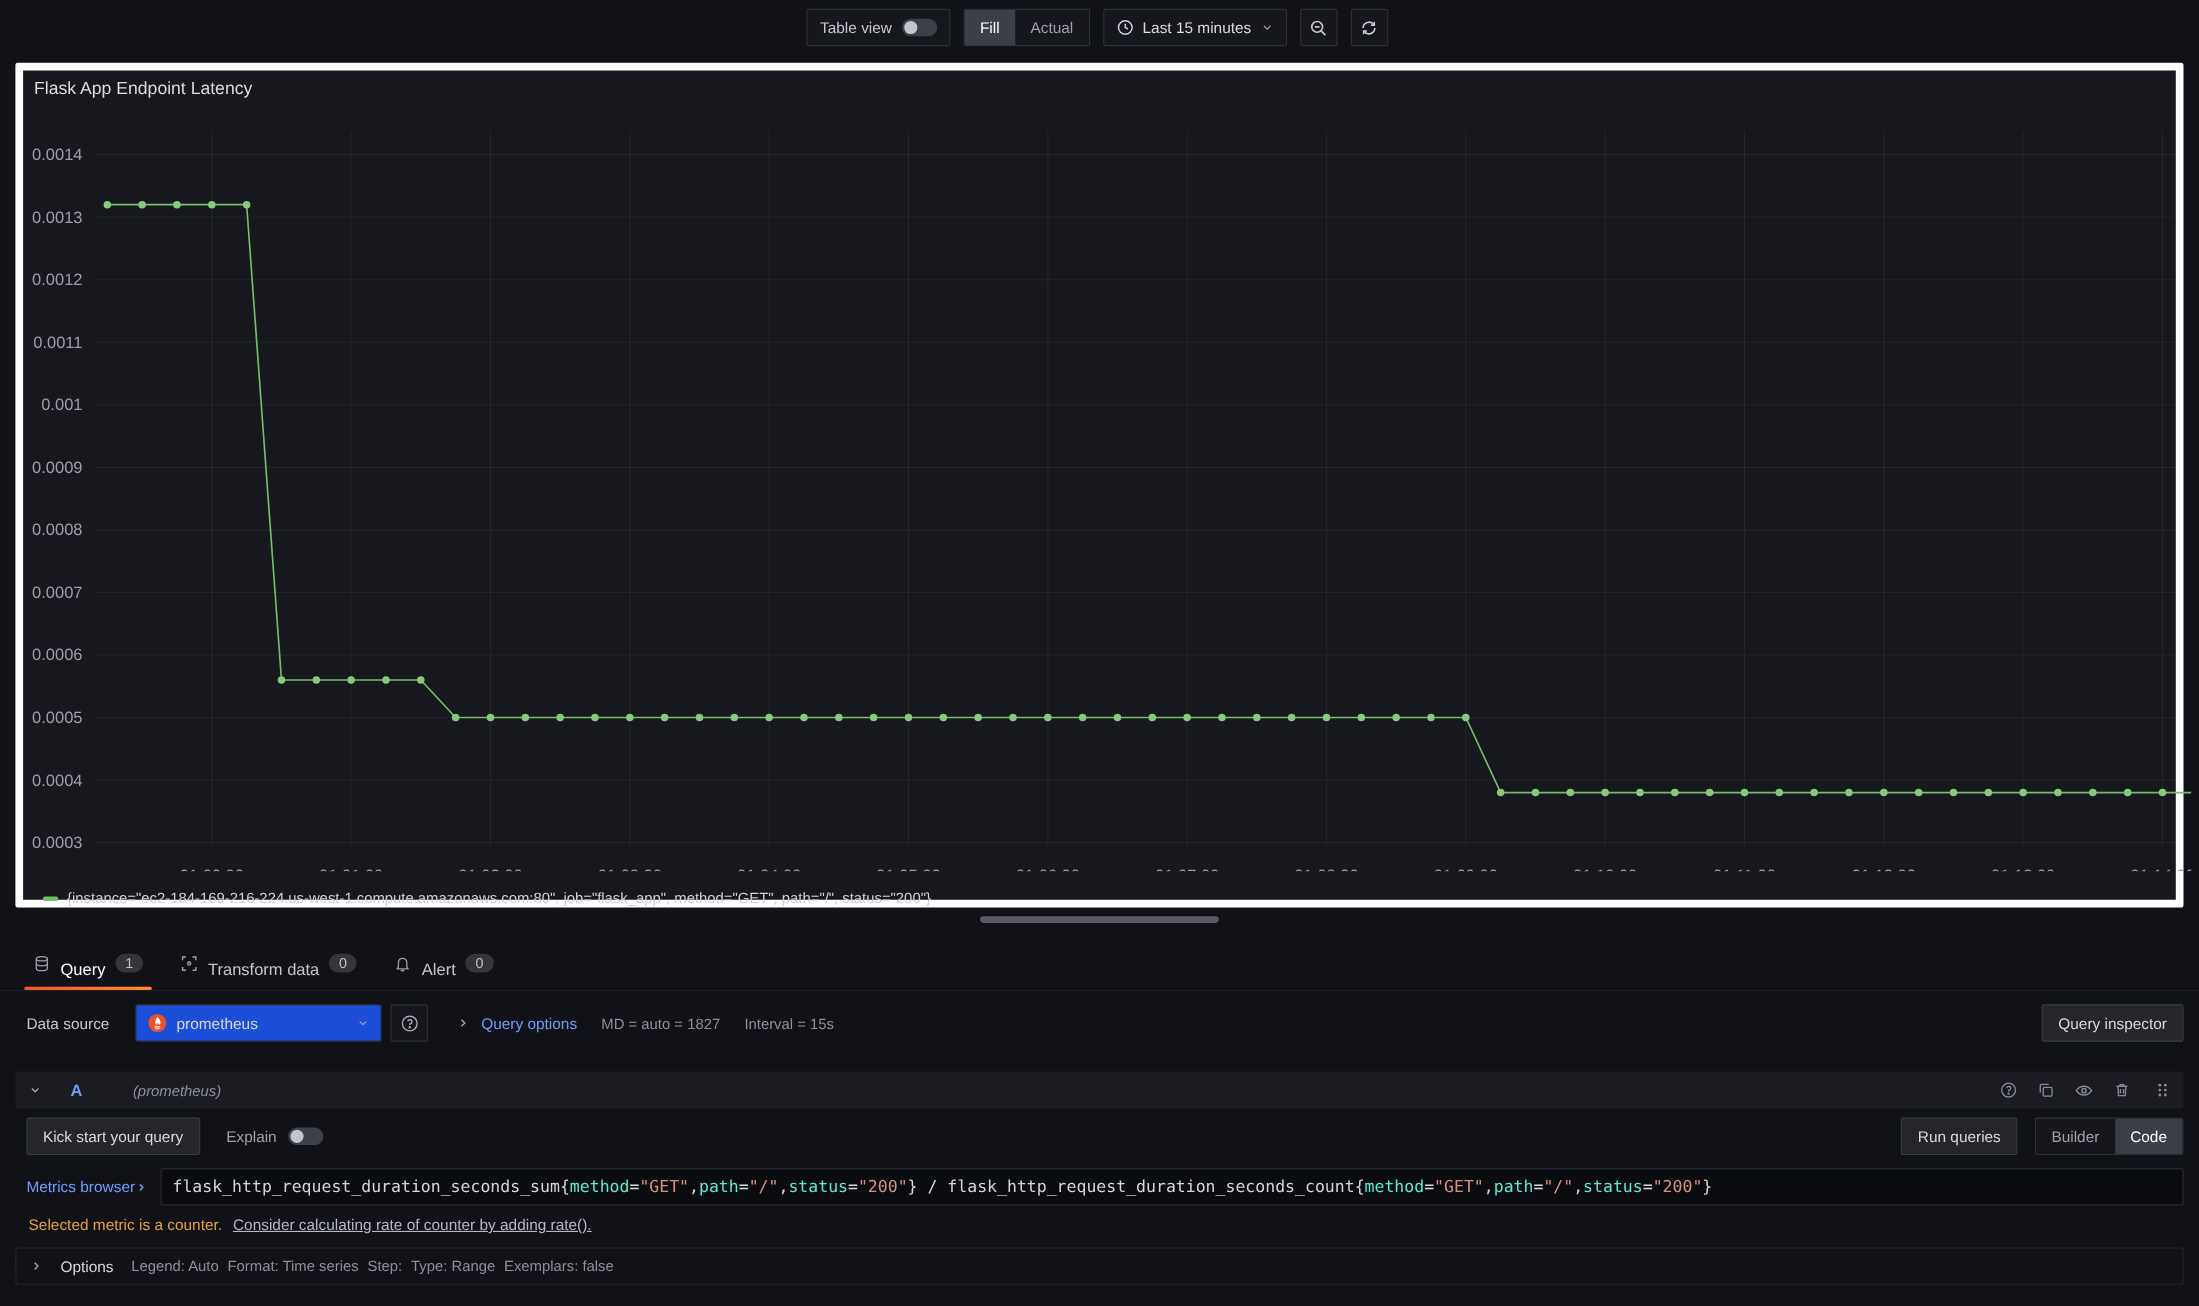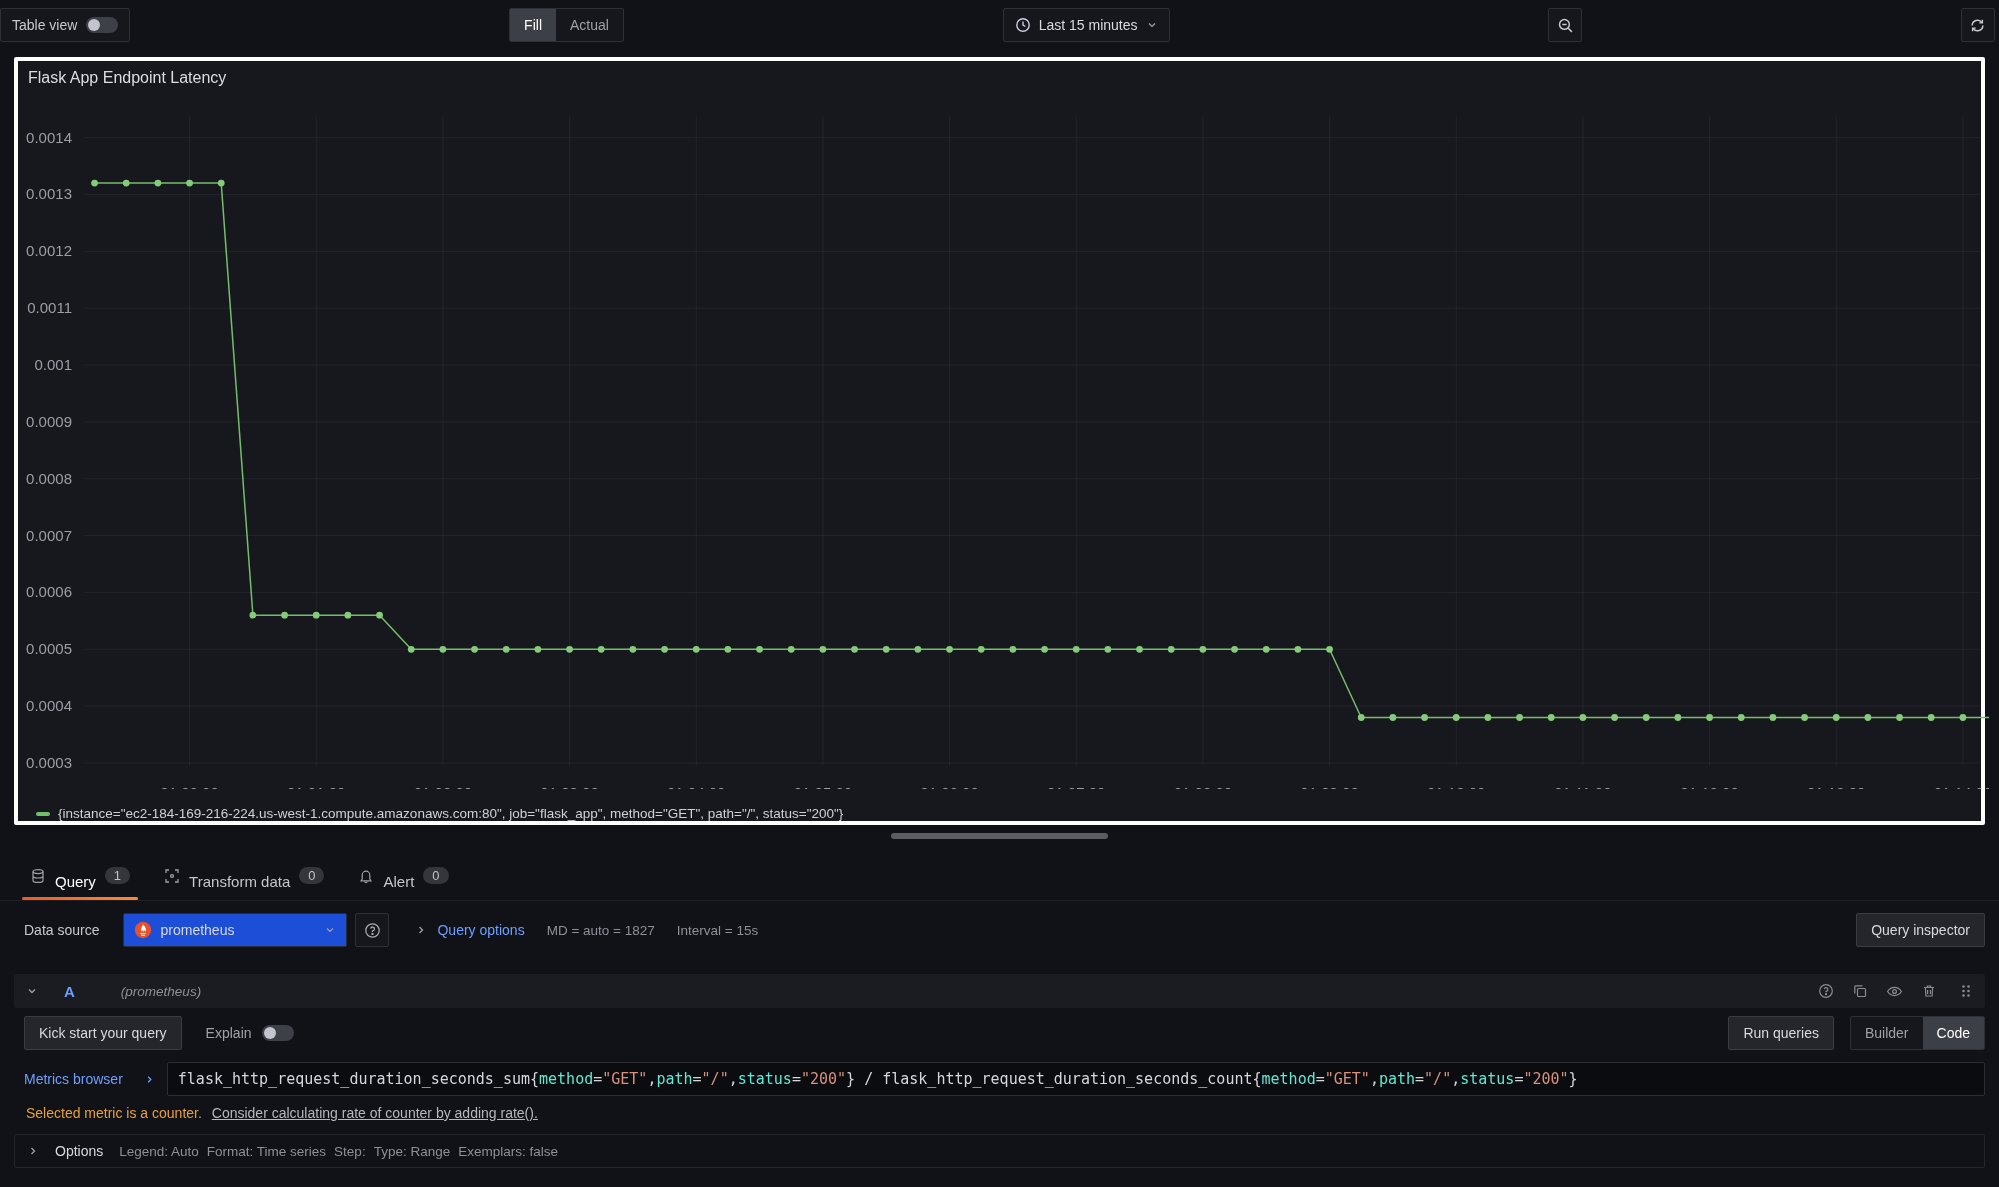--- a/index.html
+++ b/index.html
@@ -1,36 +1,36 @@
 <!DOCTYPE html>
 <html><head>
 <meta charset="utf-8">
 <style>
   * { margin:0; padding:0; box-sizing:border-box; }
   html,body { background:#111217; }
   body { font-family:"Liberation Sans","DejaVu Sans",sans-serif; color:#CCCCDC; }
   #app { position:relative; width:1999px; height:1187px; background:#111217; overflow:hidden; }
 
   
-  .toolbar { position:absolute; top:0; left:0; right:0; height:50px; display:flex; align-items:center; justify-content:space-between; gap:12px; padding-right:4px; }
+  .toolbar { position:absolute; top:0; left:0; right:0; height:50px; display:flex; align-items:center; justify-content:center; gap:12px; padding-right:4px; }
   .tb-group { display:flex; align-items:center; height:34px; border:1px solid #2e3038; border-radius:2px; background:#16171d; }
   .tb-pad { padding:0 11px; gap:9px; }
   .tb-label { font-size:14px; color:#c7c8cf; }
   .seg { overflow:hidden; }
   .seg button { height:32px; border:0; background:transparent; color:#9fa0a8; font-size:14px; font-weight:500; padding:0 14px; font-family:inherit; cursor:pointer; }
   .seg button.active { background:#3d3f46; color:#ffffff; }
   .icon-btn { width:34px; justify-content:center; display:flex; align-items:center; cursor:pointer; color:#c7c8cf; }
   .toggle { width:32px; height:16px; border-radius:9px; background:#3e4048; position:relative; cursor:pointer; flex:0 0 auto; }
   .toggle .knob { position:absolute; left:2px; top:2px; width:12px; height:12px; border-radius:50%; background:#c4c5cc; }
   .timepick { display:flex; align-items:center; gap:8px; padding:0 11px; cursor:pointer; }
   .timepick .t { font-size:14px; font-weight:500; color:#dadbe0; }
   svg.ic { display:block; }
 
   
-  .panel { position:absolute; left:14px; top:57px; width:1971px; height:768px; background:#17181d; border:4px solid #ffffff; border-radius:2px; }
+  .panel { position:absolute; left:14px; top:57px; width:1971px; height:768px; background:#17181d; border:7px solid #ffffff; border-radius:2px; }
   .panel-title { position:absolute; left:10px; top:8px; font-size:16px; font-weight:500; color:#dcdce2; }
   #chart-svg { position:absolute; left:0; top:40px; }
   .legend-row { position:absolute; left:18px; top:745px; display:flex; align-items:center; gap:8px; cursor:pointer; }
   .legend-mark { width:14px; height:4px; border-radius:2px; background:#73BF69; }
   .legend-text { font-size:13.5px; color:#d0d1d8; }
 
   
   .resize-handle { position:absolute; left:891px; top:833px; width:217px; height:6px; border-radius:3px; background:#5a5b63; cursor:row-resize; }
 
   
@@ -62,21 +62,21 @@
   .qrow-icons .ibtn { cursor:pointer; display:flex; }
   .caret { color:#9fa0a8; display:flex; }
 
   
   .ebody { position:absolute; left:14px; right:14px; top:1016px; }
   .krow { display:flex; align-items:center; gap:24px; padding-left:10px; }
   .explain { display:flex; align-items:center; gap:10px; }
   .explain .lbl { font-size:14px; color:#9fa0a8; }
   .krow .right { display:flex; align-items:center; gap:16px; }
   .code-row { display:flex; align-items:center; margin-top:12px; padding-left:10px; }
-  .mb-link { display:flex; align-items:center; gap:21px; color:#6E9FFF; font-size:14px; font-weight:500; cursor:pointer; white-space:nowrap; }
+  .mb-link { display:flex; align-items:center; gap:0; color:#6E9FFF; font-size:14px; font-weight:500; cursor:pointer; white-space:nowrap; }
   .code-box { flex:1; margin-left:12px; height:34px; background:#0b0c10; border:1px solid #2c2e36; border-radius:2px; padding:0 10px; font-family:"DejaVu Sans Mono","Liberation Mono",monospace; font-size:15px; line-height:32px; white-space:nowrap; overflow:hidden; cursor:text; }
   .code-box .c-plain { color:#d6d7dd; }
   .code-box .c-label { color:#5eead4; }
   .code-box .c-value { color:#d9917f; }
   .warn-row { margin-top:9px; padding-left:12px; font-size:14px; }
   .warn-text { color:#e7a13c; }
   .warn-link { color:#b6b7c0; text-decoration:underline; cursor:pointer; margin-left:6px; }
   .opts-box { margin-top:13px; height:34px; border:1px solid #24262c; border-radius:2px; display:flex; align-items:center; gap:16px; padding:0 12px; }
   .opts-label { font-size:14px; font-weight:400; color:#d8d9de; cursor:pointer; }
   .opts-item { font-size:13.5px; color:#8e8f98; margin-right:8px;margin-top:44px; }

